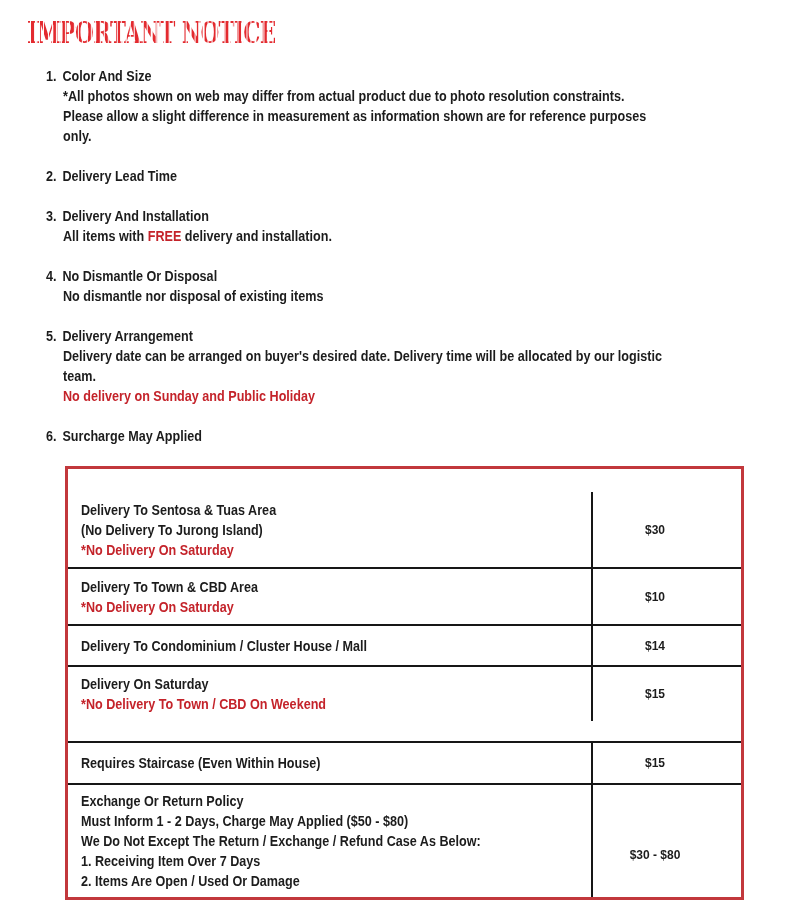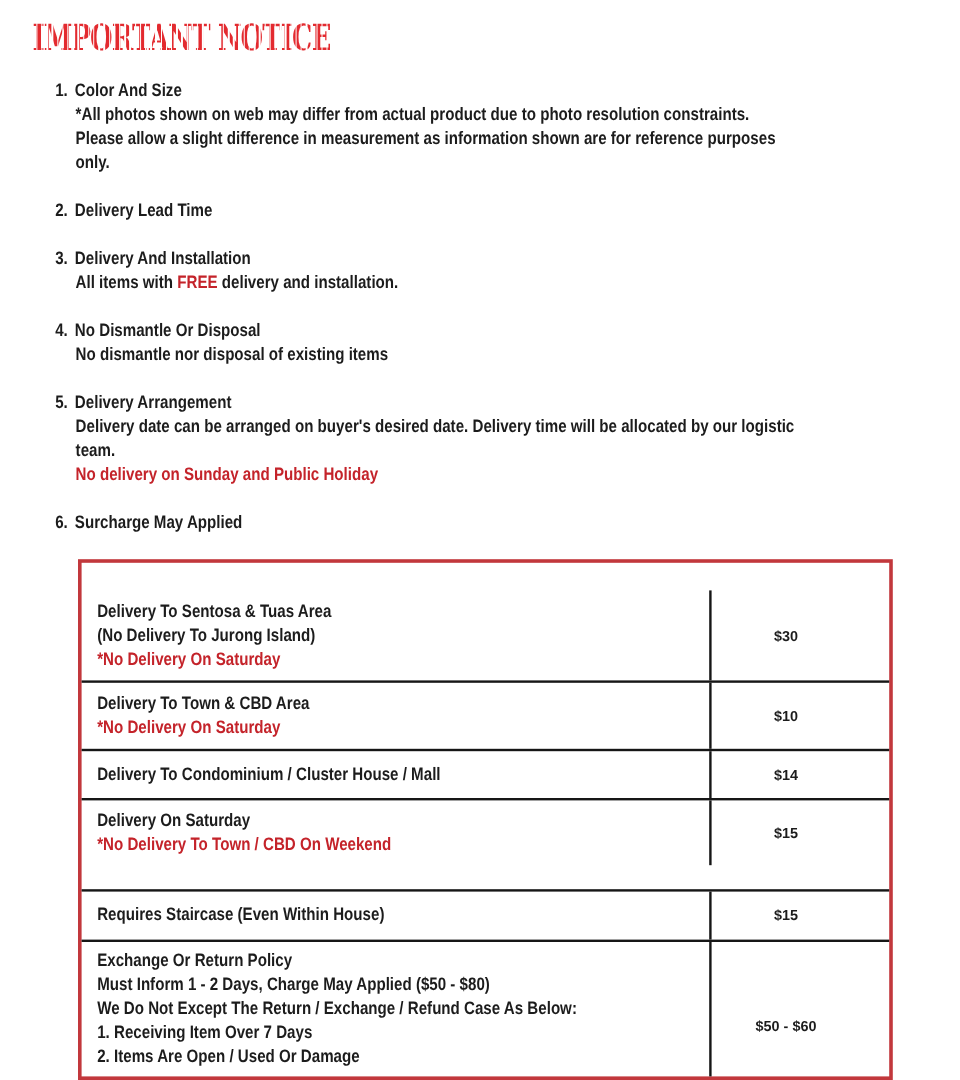--- a/index.html
+++ b/index.html
@@ -206,18 +206,18 @@
   </div>
       <div class="s-row">
     <div class="cell-left">
           <div class="line cond"><span>Exchange Or Return Policy</span></div>
           <div class="line cond"><span>Must Inform 1 - 2 Days, Charge May Applied ($50 - $80)</span></div>
           <div class="line cond"><span>We Do Not Except The Return / Exchange / Refund Case As Below:</span></div>
           <div class="line cond"><span>1. Receiving Item Over 7 Days</span></div>
           <div class="line cond"><span>2. Items Are Open / Used Or Damage</span></div>
         </div>
     <div class="cell-price">
-      <span class="price-text">$50 - $60</span>
+      <span class="price-text">$30 - $80</span>
     </div>
   </div>
     </div>
 
 </div>
 
 </body></html>

